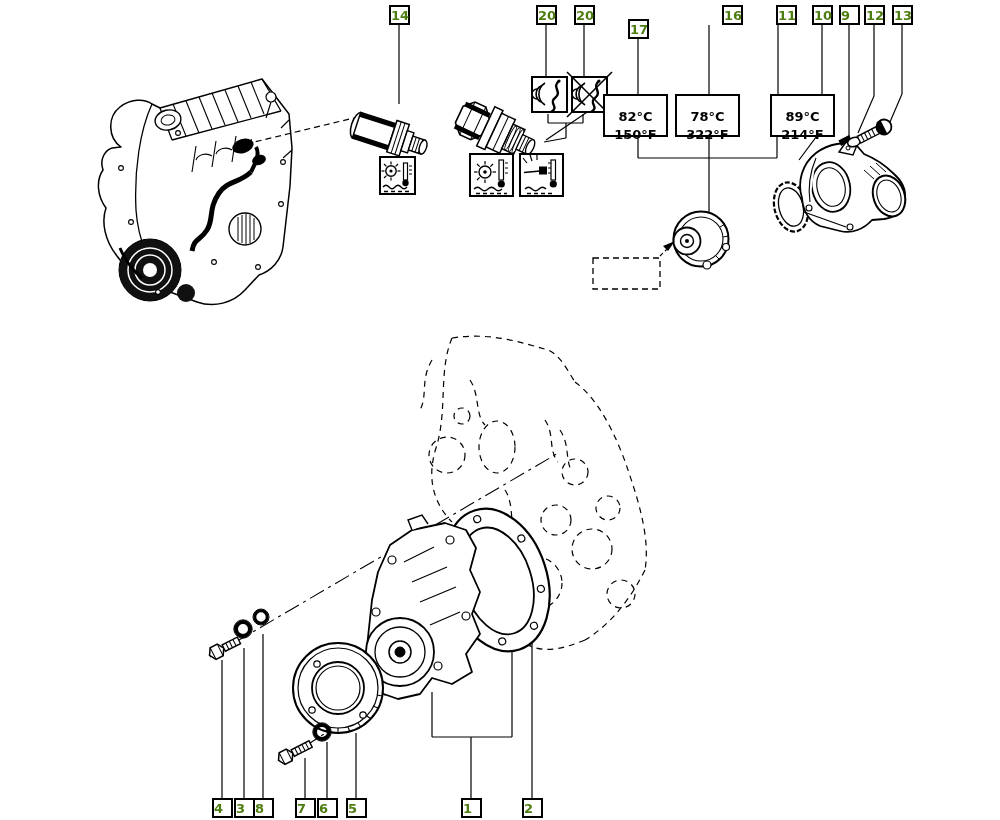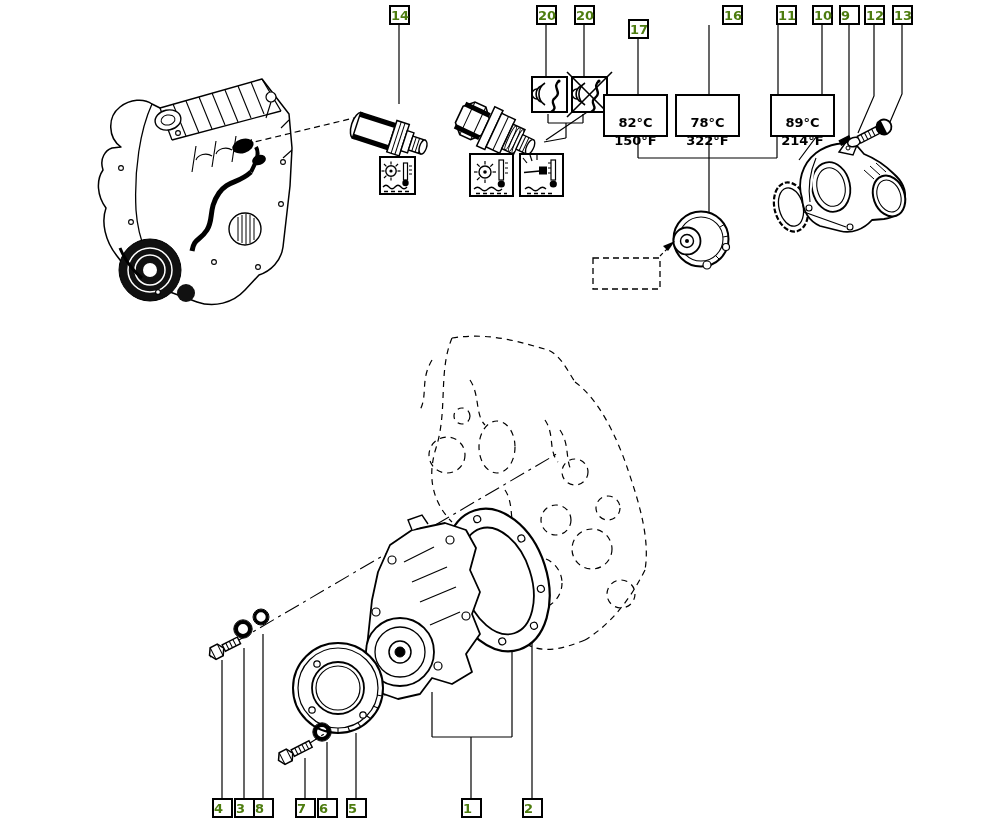--- a/index.html
+++ b/index.html
@@ -4,21 +4,21 @@
 <style>
   html,body{margin:0;padding:0;background:#fff;}
   #canvas{position:relative;width:1000px;height:820px;background:#ffffff;overflow:hidden;
           font-family:"DejaVu Sans","Liberation Sans",sans-serif;}
   #art{position:absolute;left:0;top:0;}
   .callout{position:absolute;box-sizing:border-box;width:21px;height:20px;border:2px solid #000;
            background:#fff;display:flex;align-items:center;justify-content:flex-start;
            font-weight:bold;font-size:13px;color:#4d7c0f;cursor:pointer;}
   .tempbox{position:absolute;box-sizing:border-box;width:65px;height:43px;border:2px solid #000;
            background:#fff;text-align:center;font-weight:bold;font-size:13px;line-height:18px;
-           padding-top:18px;color:#000;}
+           padding-top:12px;color:#000;}
 </style>
 </head>
 <body>
 
 <div id="canvas">
 
 <svg id="art" width="1000" height="820" viewBox="0 0 1000 820">
 
   <g stroke="#000" stroke-width="1.1">
     <line x1="210" y1="657" x2="560" y2="452" stroke-dasharray="16 5 3 5"></line>

